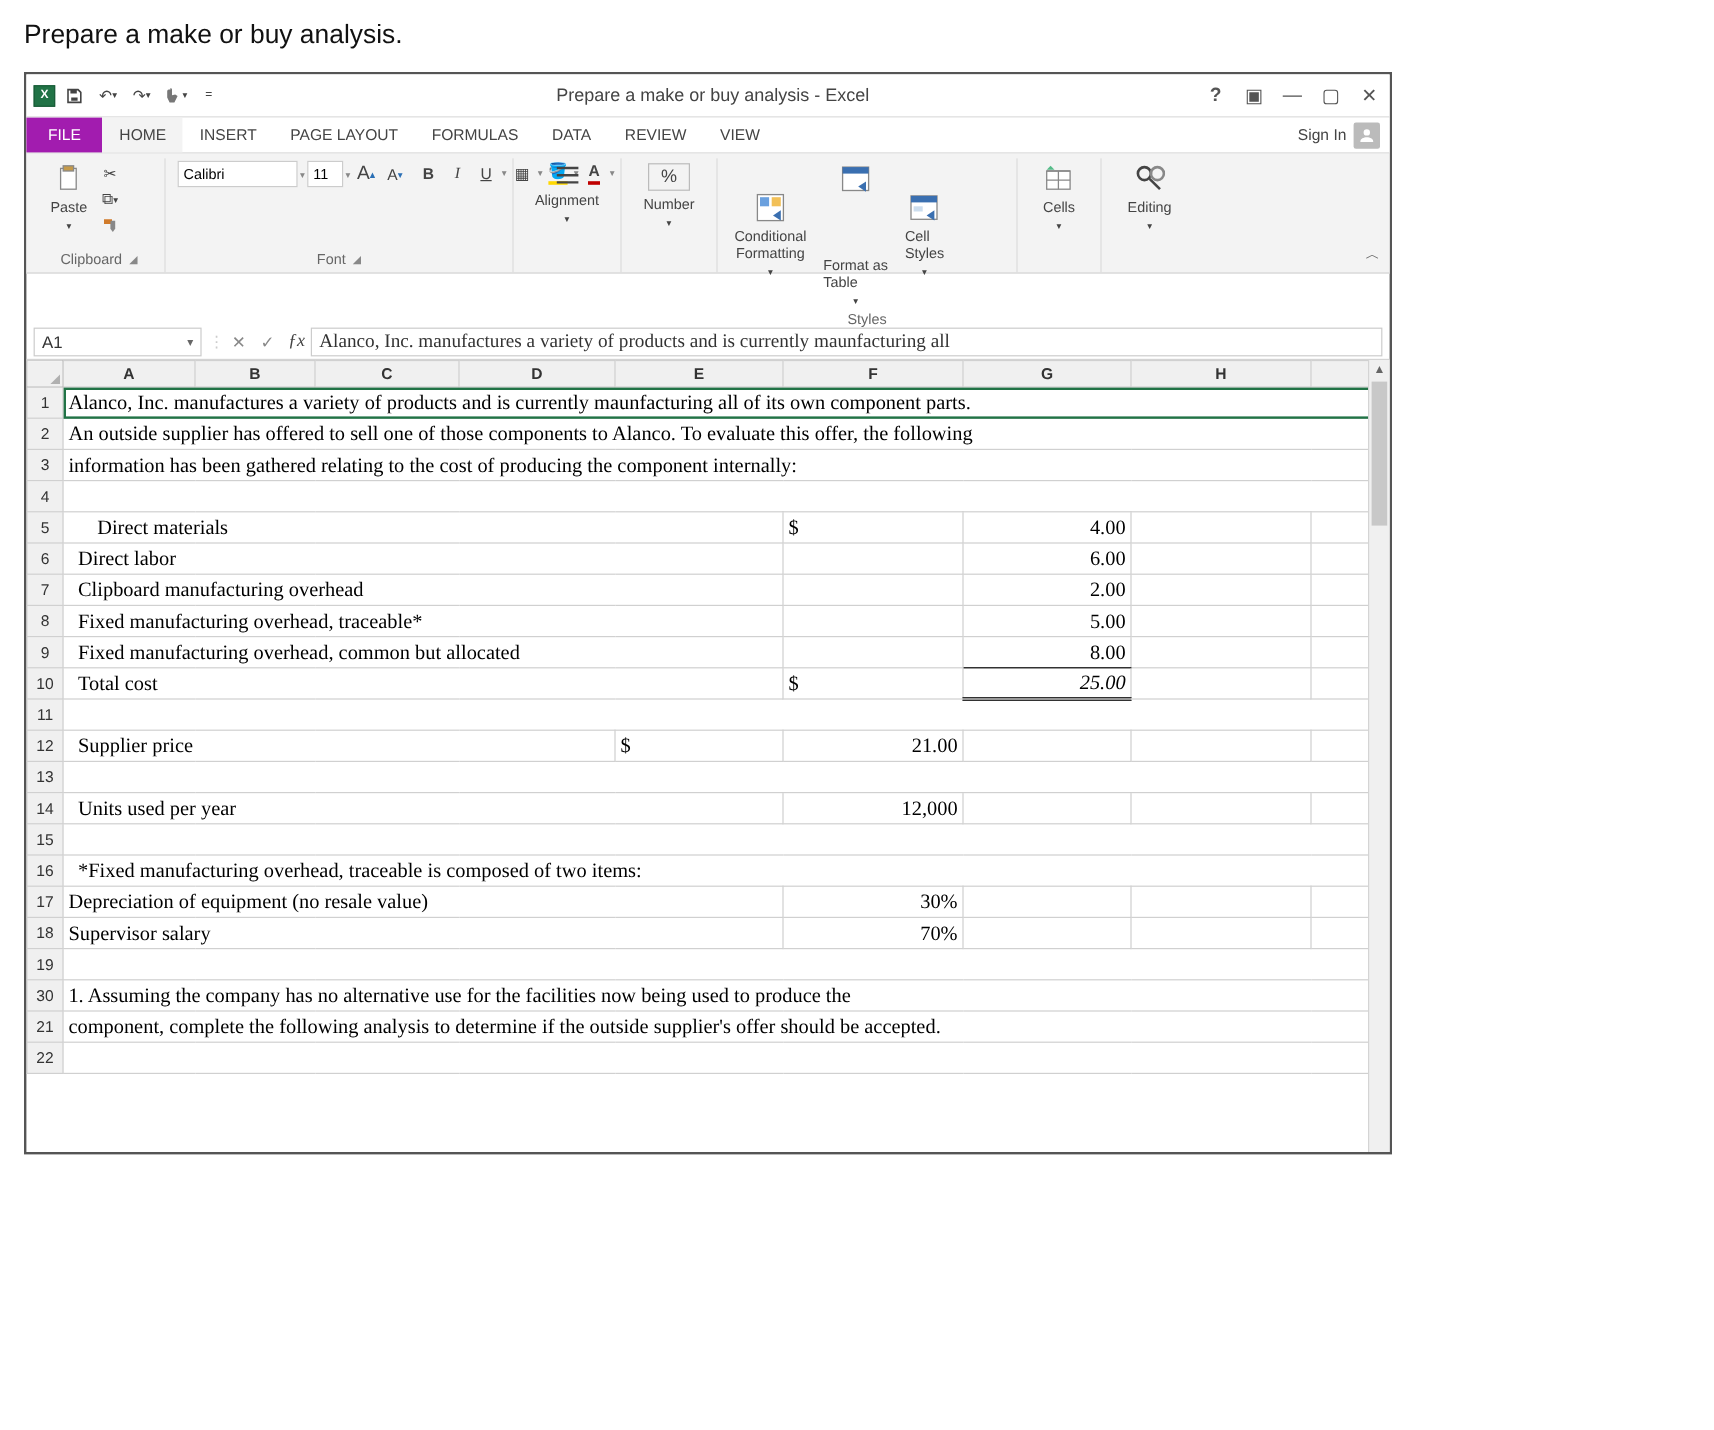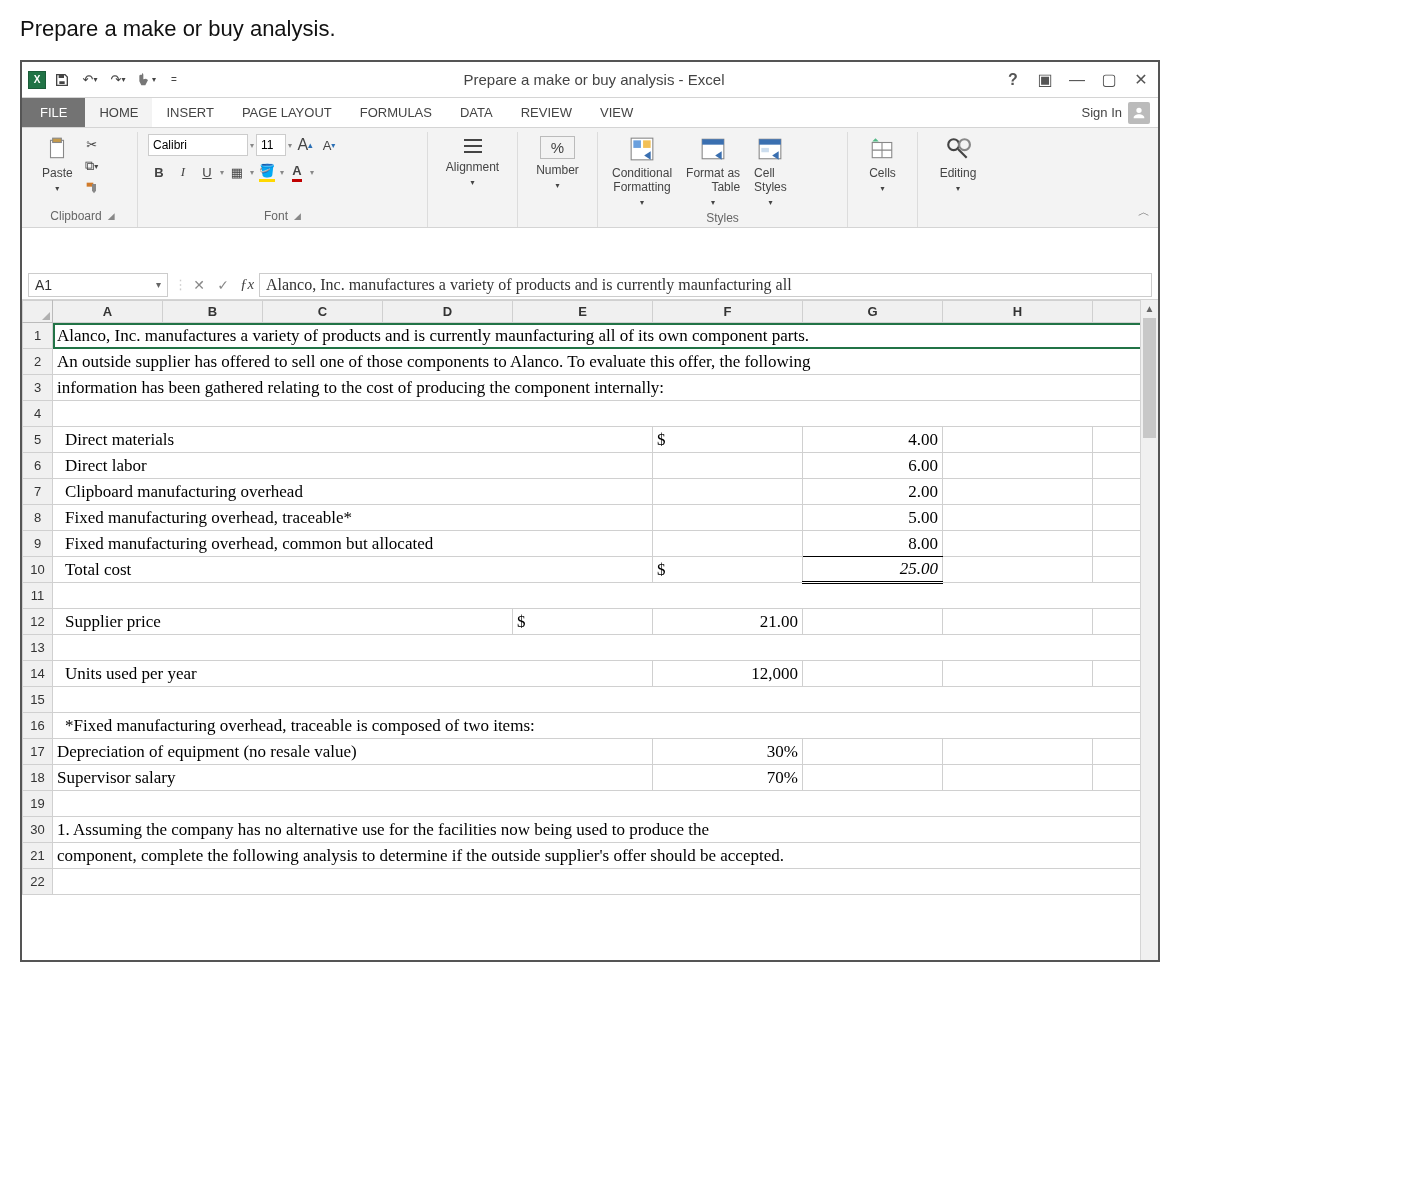--- a/index.html
+++ b/index.html
@@ -11,21 +11,21 @@
   .titlebar { display: flex; align-items: center; height: 36px; background: #fff; border-bottom: 1px solid #d4d4d4; padding: 0 6px; }
   .titlebar .qat { display: flex; align-items: center; gap: 4px; }
   .qat-btn { width: 24px; height: 24px; display: flex; align-items: center; justify-content: center; color: #444; cursor: pointer; }
   .excel-icon { width: 18px; height: 18px; background: #217346; color: #fff; font-size: 10px; font-weight: bold; display:flex; align-items:center; justify-content:center; border:1px solid #1a5c38;}
   .titlebar .title { flex: 1; text-align: center; font-size: 15px; color: #444; }
   .winctrl { display:flex; gap:10px; align-items:center; }
   .winctrl span { width:22px; text-align:center; font-size:16px; color:#555; cursor:pointer; }
 
   .tabs { display:flex; align-items:center; background:#fff; height:30px; border-bottom:1px solid #d4d4d4; }
   .tab { padding: 0 14px; height:100%; display:flex; align-items:center; font-size:13px; color:#444; cursor:pointer; }
-  .tab.file { background:#737373; color:#fff; font-weight:500; padding:0 18px;}
+  .tab.file { background:#a21caf; color:#fff; font-weight:500; padding:0 18px;}
   .tab.active { background:#f3f3f3; }
   .signin { margin-left:auto; display:flex; align-items:center; gap:6px; margin-right:8px; color:#444;}
   .avatar { width:22px; height:22px; background:#bbb; border-radius:2px; display:flex; align-items:center; justify-content:center;}
   .avatar svg{width:16px;height:16px;fill:#fff;}
 
   .ribbon { display:flex; align-items:stretch; background:#f3f3f3; height:100px; border-bottom:1px solid #d4d4d4; padding:4px 6px 0; gap:0; position:relative;}
   .rgroup { display:flex; flex-direction:column; justify-content:space-between; padding:2px 10px 2px; border-right:1px solid #dcdcdc; }
   .rgroup:last-child{border-right:none;}
   .rgroup .body { flex:1; display:flex; align-items:center; gap:6px; }
   .rgroup .label { text-align:center; font-size:12px; color:#666; padding:2px 0; display:flex; justify-content:center; align-items:center; gap:6px;}
@@ -144,21 +144,21 @@
             </div>
           </div>
         </div>
         <div class="label">
             <span>Clipboard</span>
             <span class="dlaunch">◢</span>
           </div>
       </div>
 
       <div class="rgroup" style="width:290px;">
-        <div class="body" style="flex-direction:column;align-items:flex-start;gap:6px;">
+        <div class="body" style="flex-direction:row;align-items:flex-start;gap:6px;">
           <div class="fontrow">
             <input class="font-input font-name" value="Calibri" style="">
             <span style="font-size:8px;color:#888;">▾</span>
             <input class="font-input font-size" value="11" style="">
             <span style="font-size:8px;color:#888;">▾</span>
             <span class="small-btn" style="font-size:16px;">A<span style="font-size:9px;vertical-align:super;color:#2a6fb5;">▴</span></span>
             <span class="small-btn" style="font-size:13px;">A<span style="font-size:8px;vertical-align:super;color:#2a6fb5;">▾</span></span>
           </div>
           <div class="fontrow">
             <span class="small-btn" style="font-weight:bold;">B</span>
@@ -219,21 +219,21 @@
             <span style="white-space:pre-line;text-align:center;">Conditional
 Formatting</span>
               <span style="font-size:8px;">▾</span>
           </div>
           <div class="ribbon-btn">
             <svg class="icon-svg" viewBox="0 0 24 24">
                 <rect x="2" y="3" width="20" height="18" fill="#fff" stroke="#888"></rect>
                 <rect x="2" y="3" width="20" height="5" fill="#3a6fb0"></rect>
                 <path d="M14 18l6 4v-8z" fill="#3a6fb0"></path>
               </svg>
-            <span style="white-space:pre-line;text-align:right;">Format as
+            <span style="white-space:pre-line;text-align:left;margin-top:48px;">Format as
 Table</span>
               <span style="font-size:8px;">▾</span>
           </div>
           <div class="ribbon-btn">
             <svg class="icon-svg" viewBox="0 0 24 24">
                 <rect x="2" y="3" width="20" height="18" fill="#fff" stroke="#888"></rect>
                 <rect x="2" y="3" width="20" height="5" fill="#3a6fb0"></rect>
                 <rect x="4" y="11" width="7" height="4" fill="#cde"></rect>
                 <path d="M14 18l6 4v-8z" fill="#3a6fb0"></path>
               </svg>
@@ -333,21 +333,21 @@
             <tr>
                 <th>3</th>
               <td colspan="9">information has been gathered relating to the cost of producing the component internally:</td>
               </tr>
             <tr>
                 <th>4</th>
                 <td colspan="9"></td>
               </tr>
             <tr>
                 <th>5</th>
-              <td colspan="5" style="padding-left:12px;">Direct materials</td>
+              <td colspan="5" style="padding-left:28px;">Direct materials</td>
               <td class="num">
                   <span style="float:left;">$</span>
                 </td>
               <td class="num">4.00</td>
               <td></td>
                 <td></td>
               </tr>
             <tr>
                 <th>6</th>
               <td colspan="5" style="padding-left:12px;">Direct labor</td>

